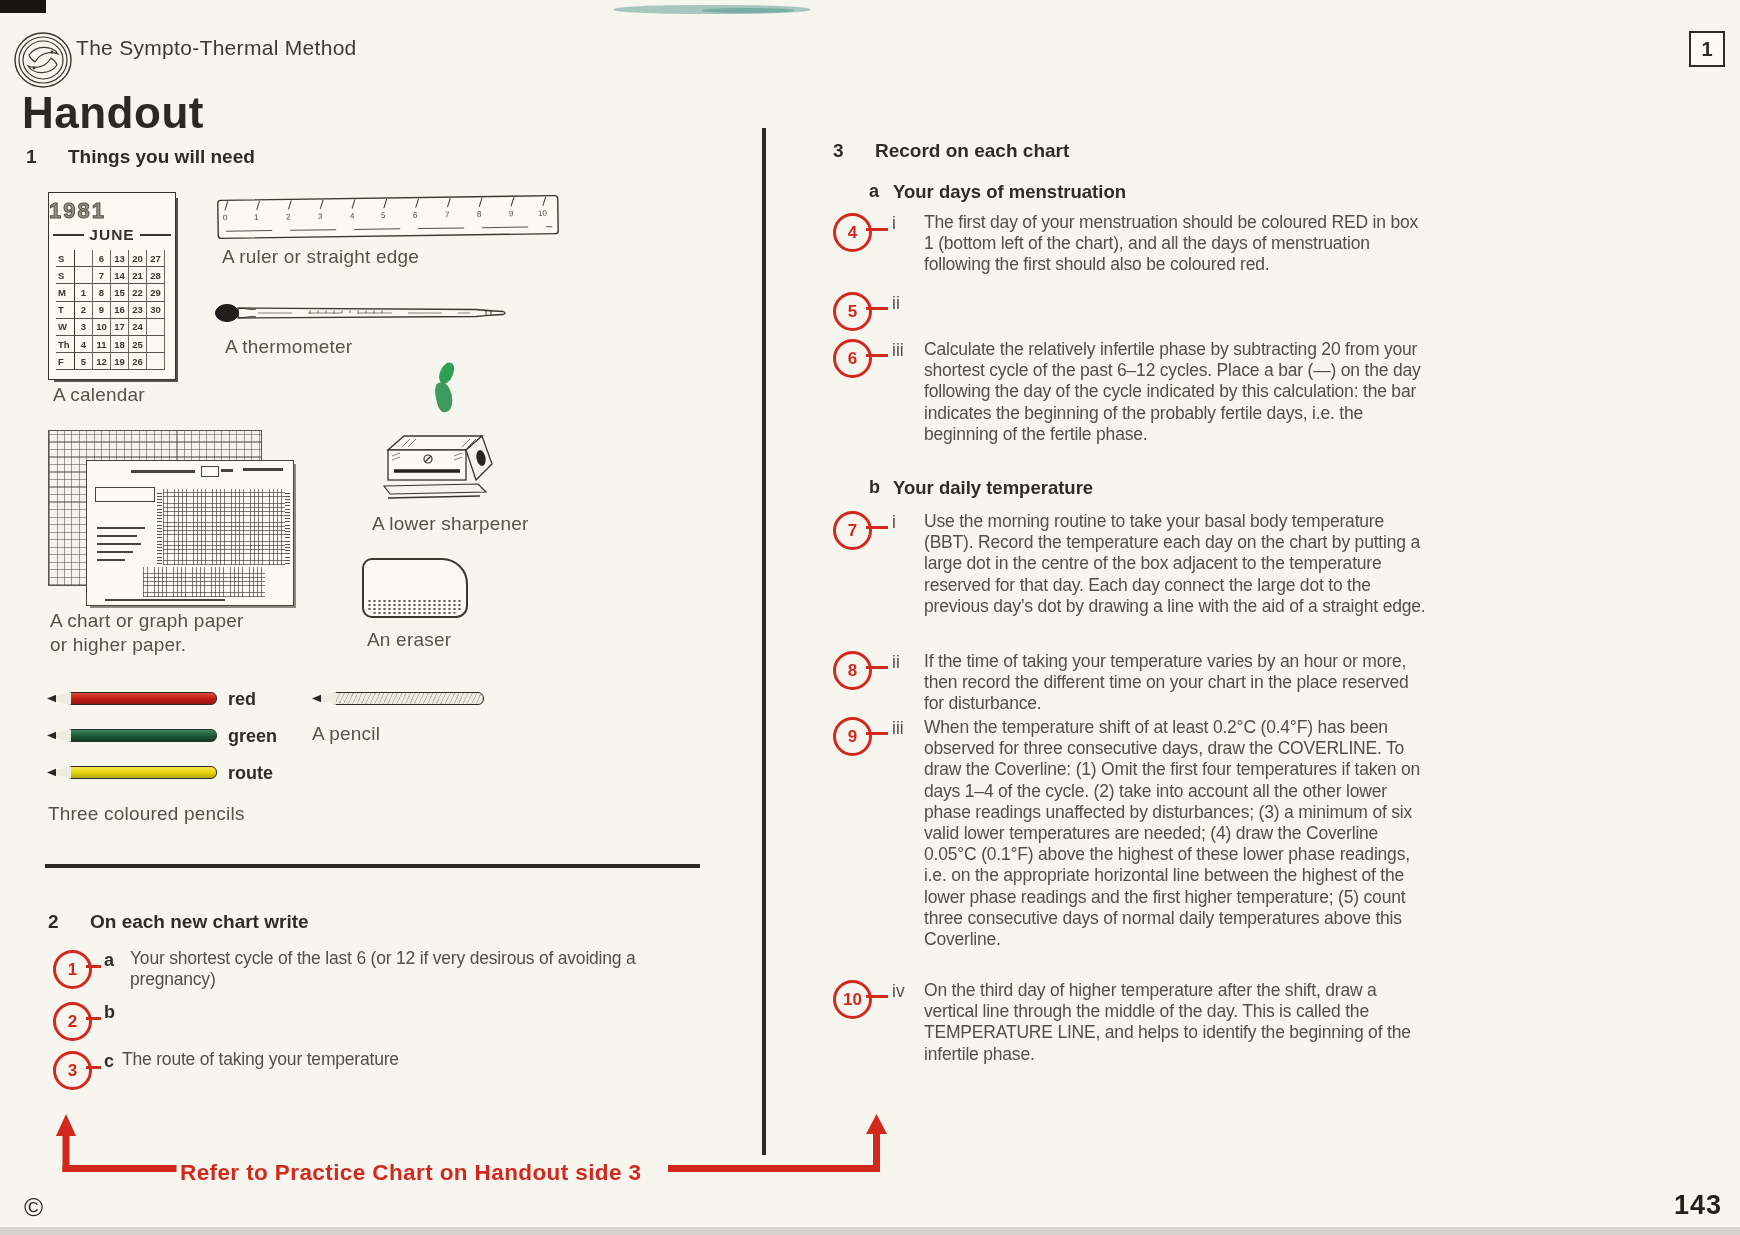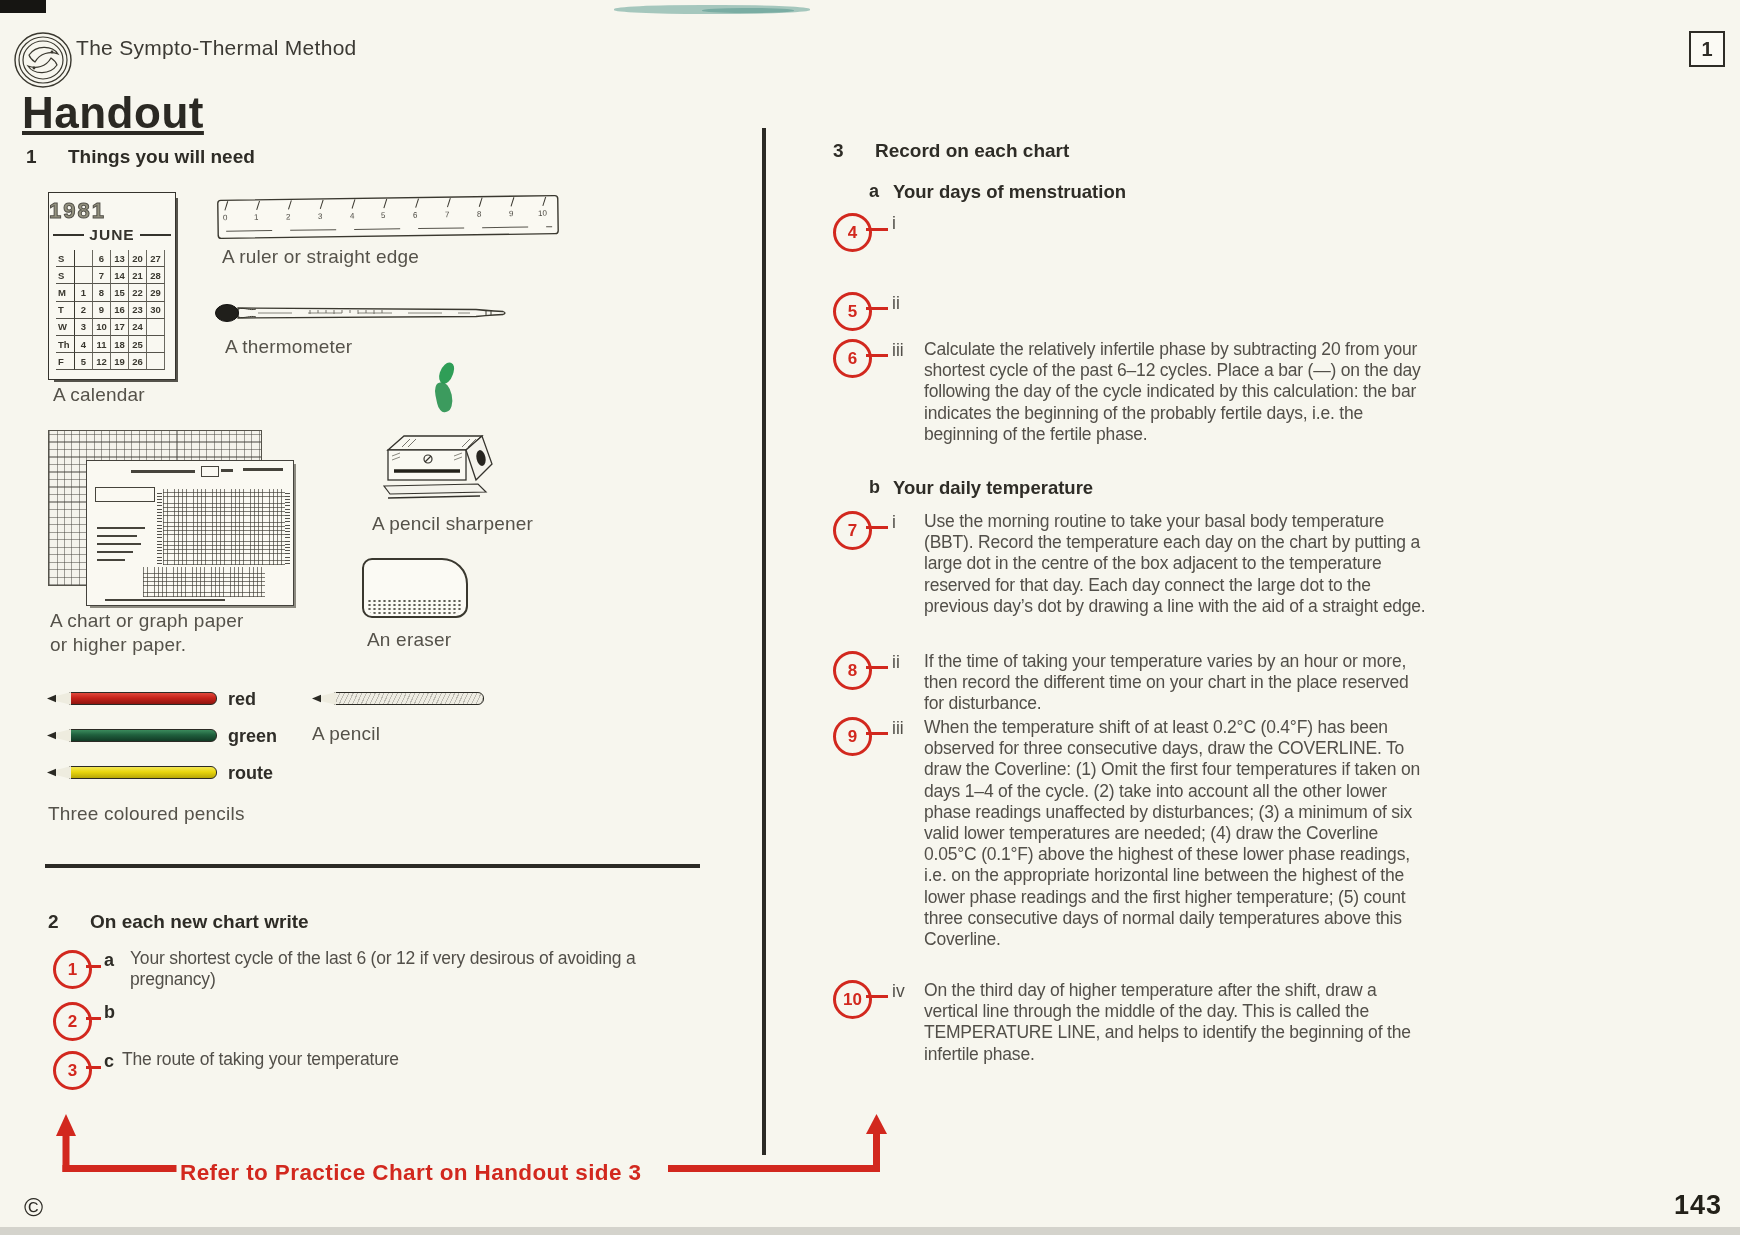--- a/index.html
+++ b/index.html
@@ -19,21 +19,21 @@
   .abs{position:absolute;}
   
   .top-bar{left:0;top:0;width:46px;height:13px;background:#161512;}
   .teal-smudge{left:614px;top:5px;width:196px;height:9px;background:#63a096;opacity:.55;border-radius:45%;}
   .teal-smudge2{left:702px;top:8px;width:92px;height:5px;background:#4f948a;opacity:.5;border-radius:45%;}
   .bottom-strip{left:0;top:1227px;width:1740px;height:8px;background:#d4d3cc;}
   
   .brand{left:76px;top:36px;font-size:21px;color:#3c3a34;letter-spacing:.3px;}
   .corner-box{left:1689px;top:31px;width:32px;height:32px;border:2.5px solid var(--ink);
     display:flex;align-items:center;justify-content:center;font-size:20px;font-weight:700;color:var(--ink);background:#fbfaf4;}
-  .page-title{left:22px;top:88px;font-size:44px;font-weight:700;color:#2b2923;letter-spacing:.5px;text-decoration:underline;}
+  .page-title{left:22px;top:88px;font-size:44px;font-weight:700;color:#2b2923;letter-spacing:.5px;}
   
   .sec-num{font-size:19px;font-weight:700;color:var(--ink);}
   .sec-title{font-size:19px;font-weight:700;color:var(--ink);}
   .sub-letter{font-size:18px;font-weight:700;color:var(--ink);}
   .sub-title{font-size:18.5px;font-weight:700;color:var(--ink);}
   
   .txt{font-size:17.5px;line-height:21.2px;letter-spacing:-0.2px;color:var(--body);}
   .cap{font-size:19px;color:var(--cap);letter-spacing:.2px;}
   .letter{font-size:18px;font-weight:700;color:var(--ink);}
   .numeral{font-size:17.5px;color:var(--body);}
@@ -284,21 +284,21 @@
         <line x1="12" y1="30" x2="20" y2="27"></line>
         <line x1="12" y1="34" x2="20" y2="31"></line>
         <line x1="74" y1="30" x2="82" y2="27"></line>
         <line x1="74" y1="34" x2="82" y2="31"></line>
       </g>
     <polygon points="86,24 102,10 112,38 96,54" fill="#f4f3ec" stroke="#35332d" stroke-width="1.3"></polygon>
     <ellipse cx="101" cy="32" rx="4.5" ry="8" fill="#26241f" transform="rotate(-12 101 32)"></ellipse>
     <path d="M4 60 L98 58 L106 66 L10 68 Z" fill="#f4f3ec" stroke="#35332d" stroke-width="1.2"></path>
     <line x1="8" y1="72" x2="100" y2="70" stroke="#35332d" stroke-width="1.5"></line>
   </svg>
-  <div class="abs cap" style="left:372px;top:513px">A pencil sharpener</div>
+  <div class="abs cap" style="left:372px;top:513px">A lower sharpener</div>
 
   <div class="abs eraser">
     <div class="stipple"></div>
   </div>
   <div class="abs cap" style="left:367px;top:629px">An eraser</div>
 
   <div class="abs pencil p-red" style="left:47px;top:692px;width:170px">
     <div class="body"></div>
       <div class="tip"></div>
       <div class="lead"></div>
@@ -347,20 +347,21 @@
 
   <span class="abs sec-num" style="left:833px;top:140px">3</span>
   <span class="abs sec-title" style="left:875px;top:140px">Record on each chart</span>
 
   <span class="abs sub-letter" style="left:869px;top:181px">a</span>
   <span class="abs sub-title" style="left:893px;top:181px">Your days of menstruation</span>
 
   <div class="abs badge" style="left:833px;top:213px">4</div>
   <div class="abs bdash" style="left:866px;top:228px;width:22px"></div>
   <span class="abs numeral" style="left:892px;top:213px">i</span>
+  <div class="abs txt" style="left:924px;top:212px;width:508px">The first day of your menstruation should be coloured RED in box 1 (bottom left of the chart), and all the days of menstruation following the first should also be coloured red.</div>
 
   <div class="abs badge" style="left:833px;top:292px">5</div>
   <div class="abs bdash" style="left:866px;top:307px;width:22px"></div>
   <span class="abs numeral" style="left:892px;top:293px">ii</span>
 
   <div class="abs badge" style="left:833px;top:339px">6</div>
   <div class="abs bdash" style="left:866px;top:354px;width:22px"></div>
   <span class="abs numeral" style="left:892px;top:340px">iii</span>
   <div class="abs txt" style="left:924px;top:339px;width:508px">Calculate the relatively infertile phase by subtracting 20 from your shortest cycle of the past 6–12 cycles. Place a bar (—) on the day following the day of the cycle indicated by this calculation: the bar indicates the beginning of the probably fertile days, i.e. the beginning of the fertile phase.</div>
 

